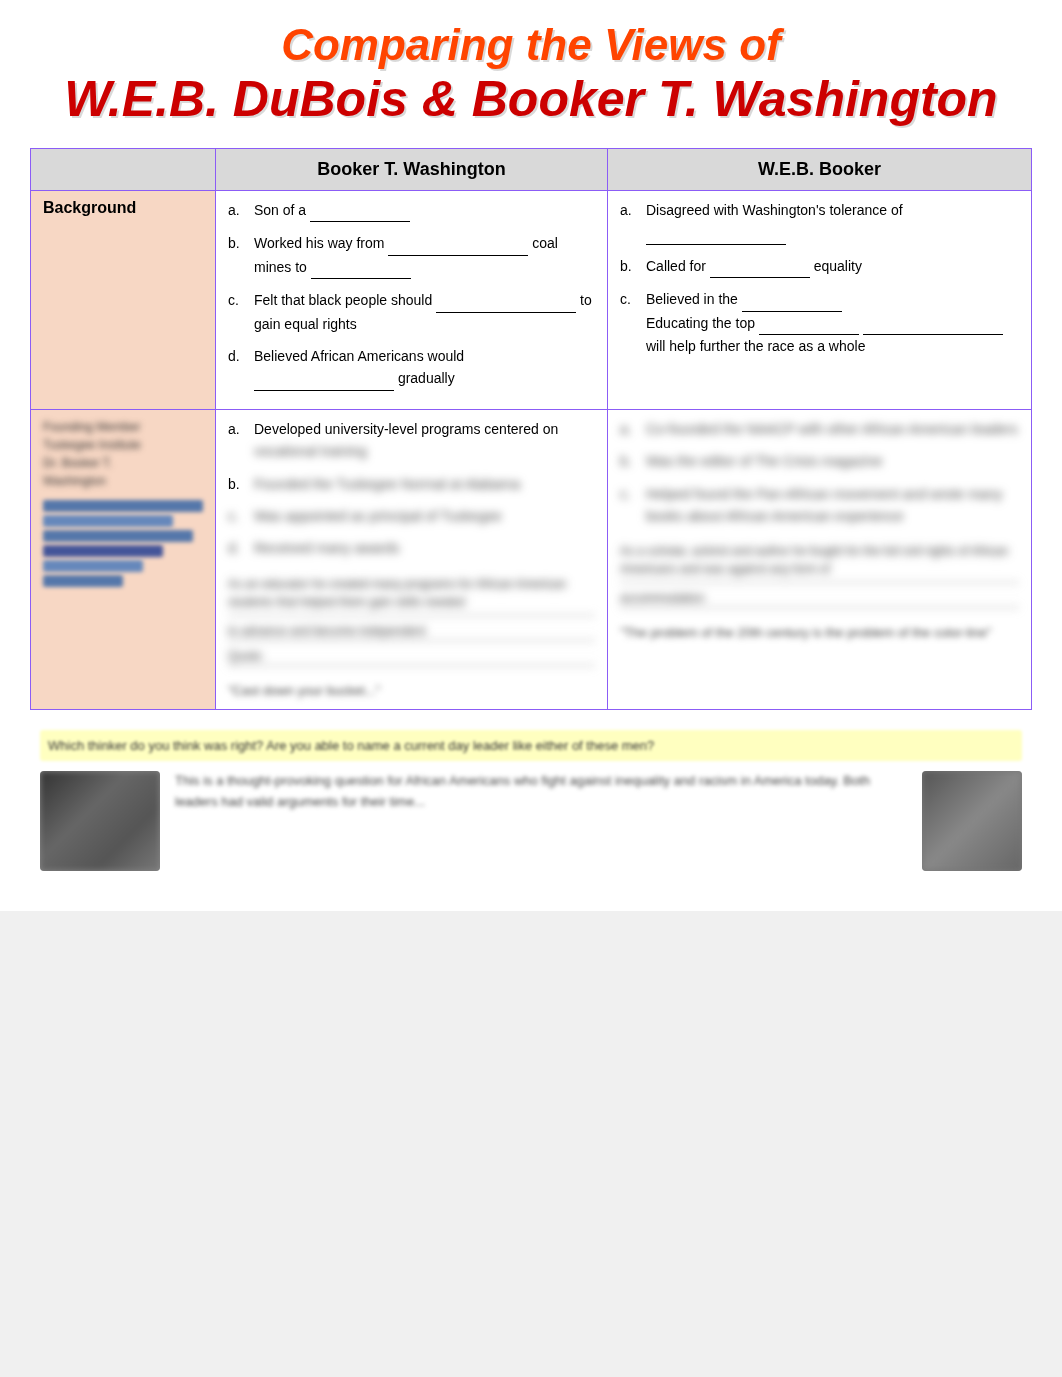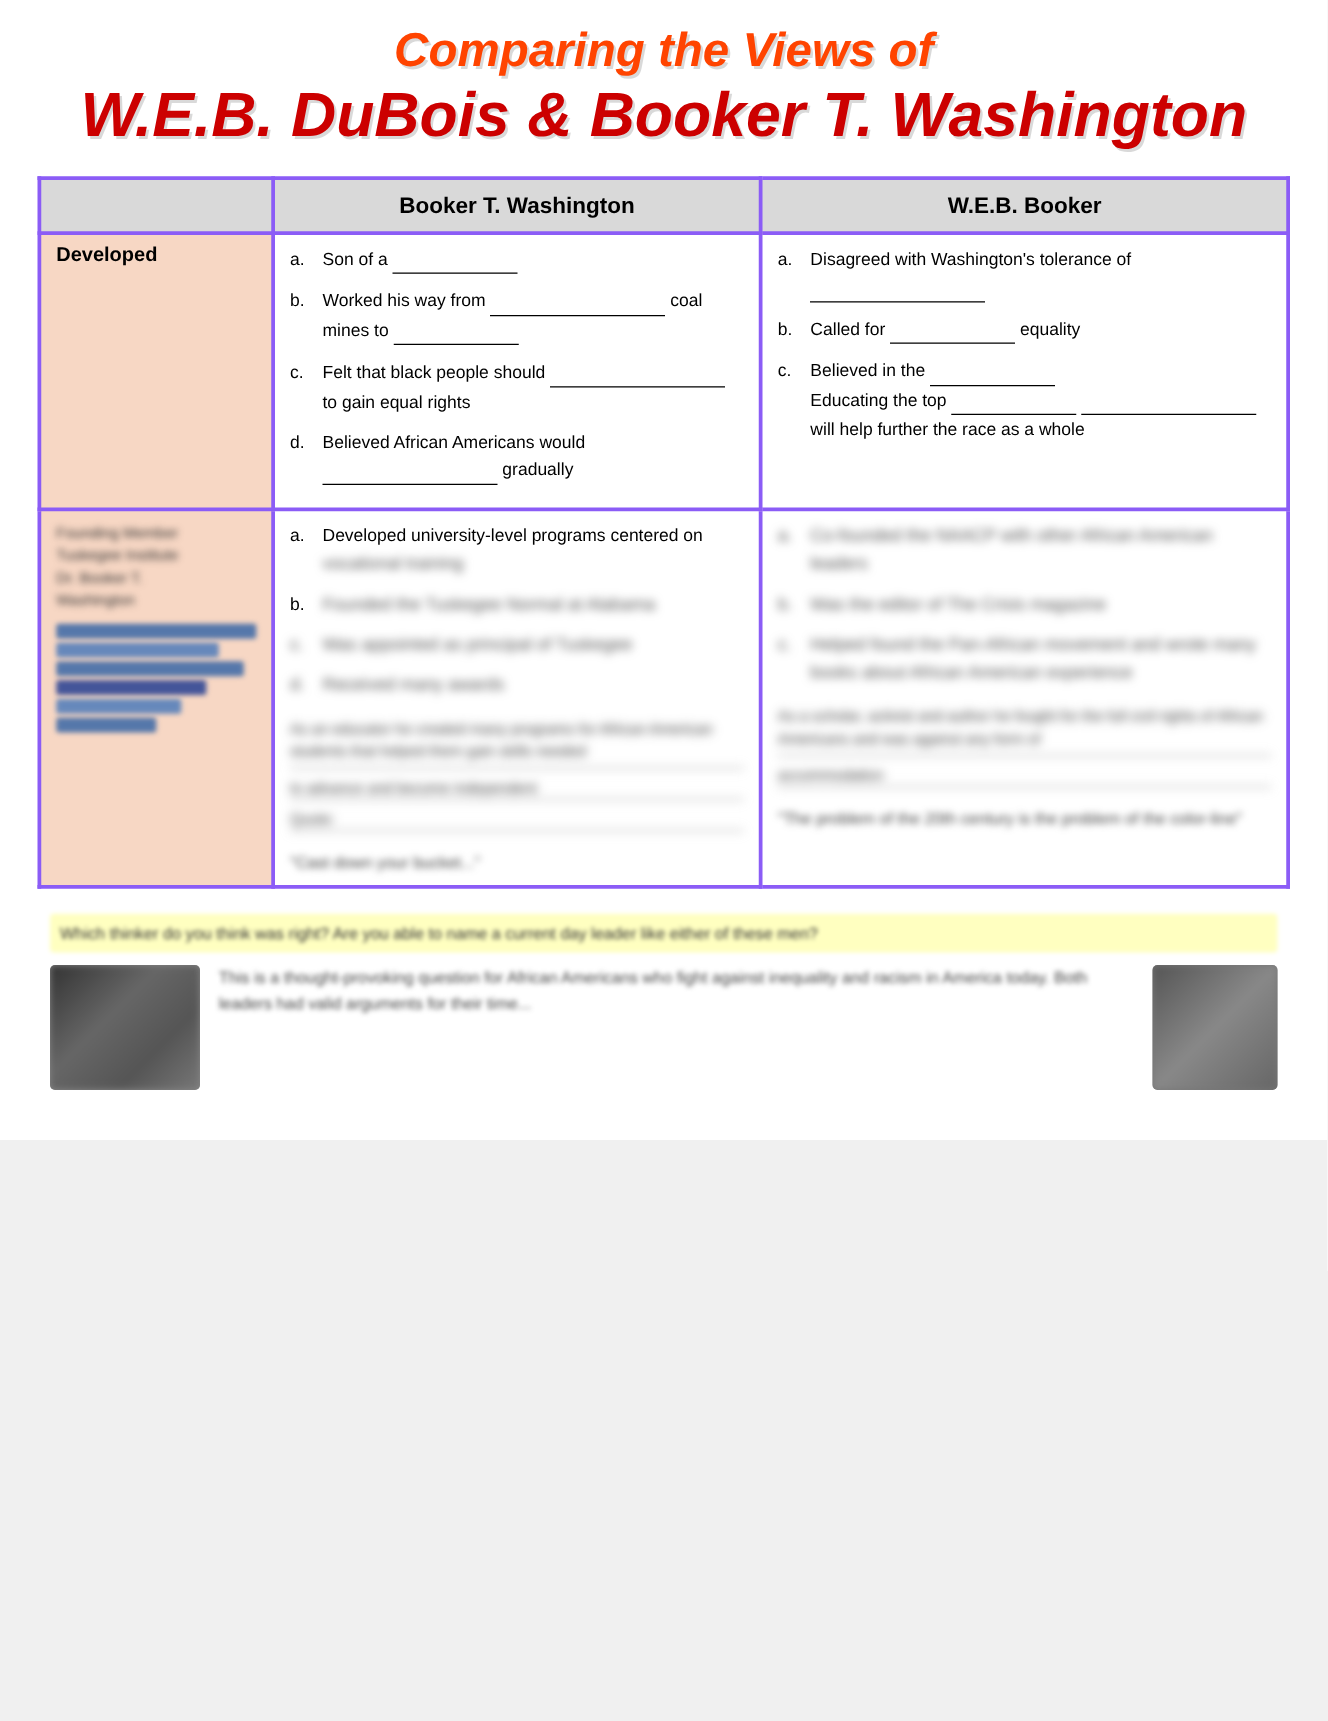--- a/index.html
+++ b/index.html
@@ -12,42 +12,42 @@
     .page {
       width: 1062px;
       background: #fff;
       padding: 20px 30px 40px 30px;
     }
     .title-block {
       text-align: center;
       margin-bottom: 20px;
     }
     .title-line1 {
-      font-size: 38px;
+      font-size: 44px;
       font-weight: bold;
       color: #ff4400;
       font-style: italic;
       text-shadow: 2px 2px 0 rgba(0,0,0,0.15);
       display: block;
     }
     .title-line2 {
       font-size: 50px;
       font-weight: bold;
       color: #cc0000;
       font-style: italic;
       text-shadow: 2px 2px 0 rgba(0,0,0,0.15);
       display: block;
     }
     .main-table {
       width: 100%;
       border-collapse: collapse;
       border: 1px solid #ccc;
     }
     .main-table th, .main-table td {
-      border: 3px solid #8b5cf6;
+      border: 1px solid #8b5cf6;
       padding: 8px 12px;
       vertical-align: top;
     }
     .header-row th {
       background: #d9d9d9;
       font-size: 18px;
       font-weight: bold;
       text-align: center;
       padding: 10px;
     }
@@ -186,21 +186,21 @@
     <thead>
       <tr class="header-row">
         <th></th>
         <th>Booker T. Washington</th>
         <th>W.E.B. Booker</th>
       </tr>
     </thead>
     <tbody>
 
       <tr>
-        <td class="row-label">Developed</td>
+        <td class="row-label">Background</td>
 
         <td class="content-cell">
 
           <div class="list-item-wrapper">
             <span class="list-letter">a.</span>
             <span class="list-content">
               Son of a <span class="blank blank-med">&nbsp;&nbsp;&nbsp;&nbsp;&nbsp;&nbsp;&nbsp;&nbsp;&nbsp;&nbsp;&nbsp;&nbsp;</span>
             </span>
           </div>
 

